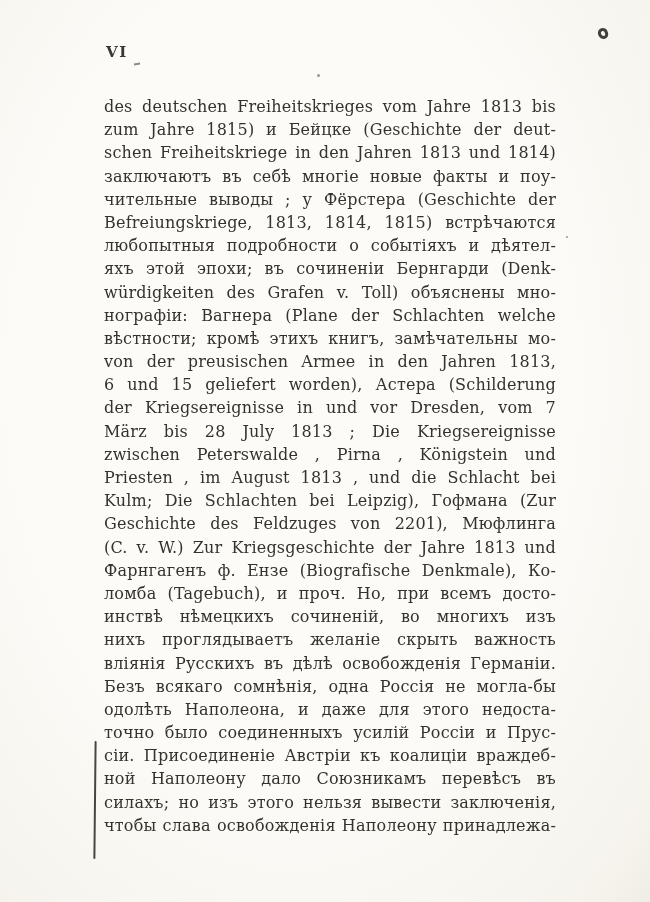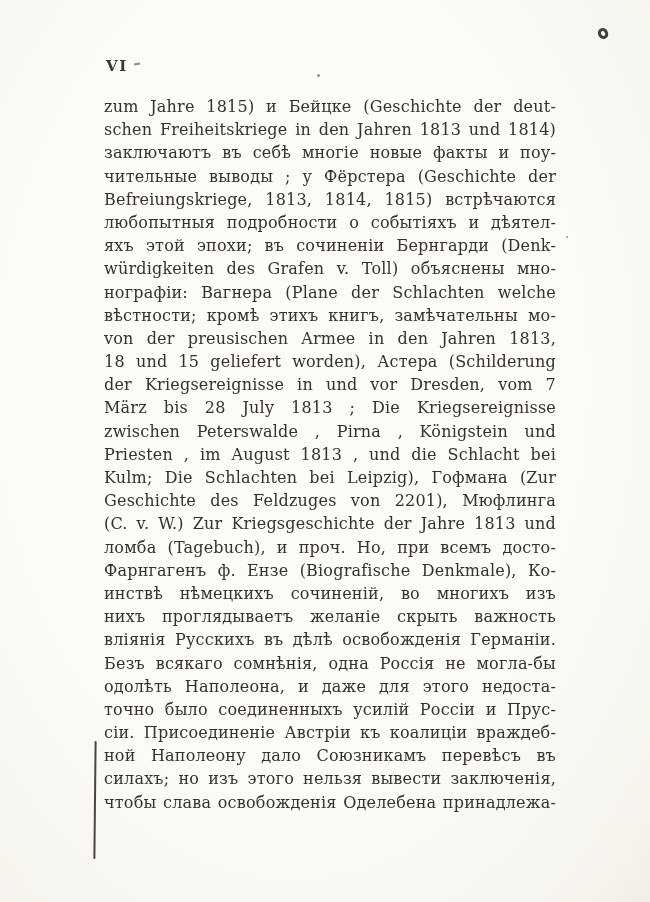--- a/index.html
+++ b/index.html
@@ -10,21 +10,21 @@
   }
   .paper {
     position: relative;
     width: 650px; height: 902px;
     background: radial-gradient(ellipse at 45% 42%, #fcfbf7 55%, #f5f3ec 92%, #efede6 100%);
     color: #35322c;
     overflow: hidden;
   }
   .page-number {
     position: absolute;
-    left: 106px; top: 57px;
+    left: 106px; top: 43px;
     font-size: 15px;
     font-weight: bold;
     letter-spacing: 1.5px;
     color: #3b3833;
   }
   .page-number-dash {
     position: absolute;
     left: 134px; top: 63px;
     width: 6px; height: 2px;
     background: #8d8a82;
@@ -79,48 +79,49 @@
   <div class="page-number">VI</div>
 
   <div class="page-number-dash"></div>
 
   <div class="ink-stain"></div>
 
   <div class="speck s1"></div>
   <div class="speck s2"></div>
 
   <div class="text-block" id="lines-container">
+      <div class="text-line">des deutschen Freiheitskrieges vom Jahre 1813 bis</div>
       <div class="text-line">zum Jahre 1815) и Бейцке (Geschichte der deut-</div>
       <div class="text-line">schen Freiheitskriege in den Jahren 1813 und 1814)</div>
       <div class="text-line">заключаютъ въ себѣ многіе новые факты и поу-</div>
       <div class="text-line">чительные выводы ; у Фёрстера (Geschichte der</div>
       <div class="text-line">Befreiungskriege, 1813, 1814, 1815) встрѣчаются</div>
       <div class="text-line">любопытныя подробности о событіяхъ и дѣятел-</div>
       <div class="text-line">яхъ этой эпохи; въ сочиненіи Бернгарди (Denk-</div>
       <div class="text-line">würdigkeiten des Grafen v. Toll) объяснены мно-</div>
       <div class="text-line">нографіи: Вагнера (Plane der Schlachten welche</div>
       <div class="text-line">вѣстности; кромѣ этихъ книгъ, замѣчательны мо-</div>
       <div class="text-line">von der preusischen Armee in den Jahren 1813,</div>
-      <div class="text-line">18 und 15 geliefert worden), Астера (Schilderung</div>
+      <div class="text-line">6 und 15 geliefert worden), Астера (Schilderung</div>
       <div class="text-line">der Kriegsereignisse in und vor Dresden, vom 7</div>
       <div class="text-line">März bis 28 July 1813 ; Die Kriegsereignisse</div>
       <div class="text-line">zwischen Peterswalde , Pirna , Königstein und</div>
       <div class="text-line">Priesten , im August 1813 , und die Schlacht bei</div>
       <div class="text-line">Kulm; Die Schlachten bei Leipzig), Гофмана (Zur</div>
       <div class="text-line">Geschichte des Feldzuges von 2201), Мюфлинга</div>
       <div class="text-line">(C. v. W.) Zur Kriegsgeschichte der Jahre 1813 und</div>
+      <div class="text-line">Фарнгагенъ ф. Ензе (Biografische Denkmale), Ко-</div>
       <div class="text-line">ломба (Tagebuch), и проч. Но, при всемъ досто-</div>
-      <div class="text-line">Фарнгагенъ ф. Ензе (Biografische Denkmale), Ко-</div>
       <div class="text-line">инствѣ нѣмецкихъ сочиненій, во многихъ изъ</div>
       <div class="text-line">нихъ проглядываетъ желаніе скрыть важность</div>
       <div class="text-line">вліянія Русскихъ въ дѣлѣ освобожденія Германіи.</div>
       <div class="text-line">Безъ всякаго сомнѣнія, одна Россія не могла-бы</div>
       <div class="text-line">одолѣть Наполеона, и даже для этого недоста-</div>
       <div class="text-line">точно было соединенныхъ усилій Россіи и Прус-</div>
       <div class="text-line">сіи. Присоединеніе Австріи къ коалиціи враждеб-</div>
       <div class="text-line">ной Наполеону дало Союзникамъ перевѣсъ въ</div>
       <div class="text-line">силахъ; но изъ этого нельзя вывести заключенія,</div>
-      <div class="text-line">чтобы слава освобожденія Оделебена принадлежа-</div>
+      <div class="text-line">чтобы слава освобожденія Наполеону принадлежа-</div>
     </div>
 
   <div class="margin-mark"></div>
 
 </div>
 
 </body></html>

